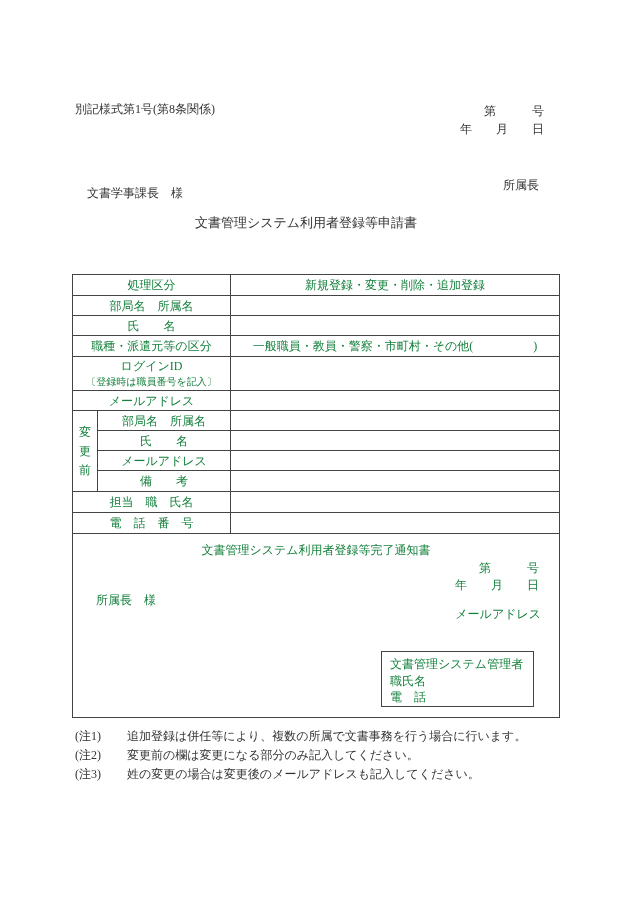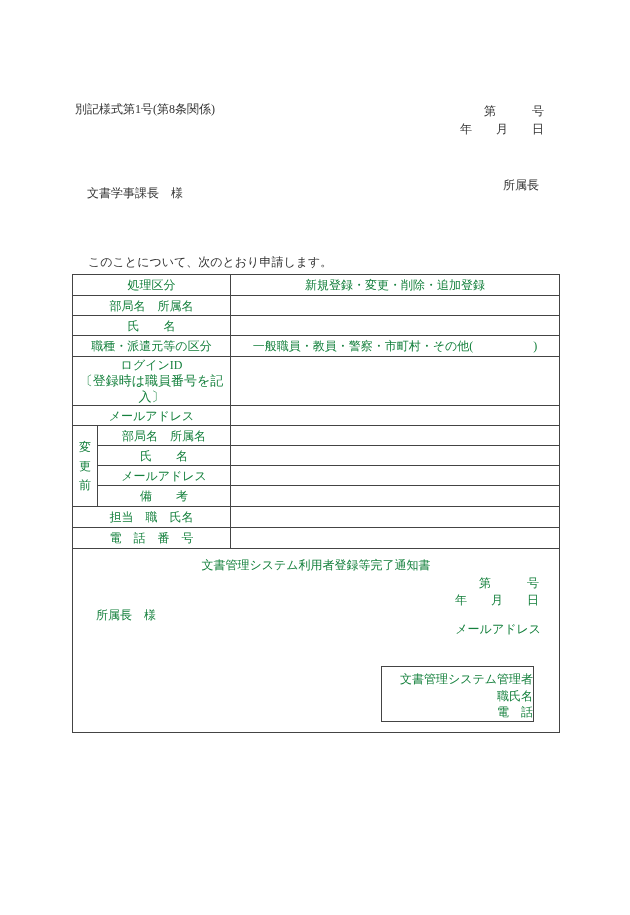--- a/index.html
+++ b/index.html
@@ -37,21 +37,21 @@
     border: 1px solid #444444;
     padding: 0;
     text-align: center;
     vertical-align: middle;
     overflow: hidden;
   }
   tr.h21 { height: 21px; }
   tr.h20 { height: 20px; margin-top: 16px; }
   tr.h34 { height: 34px; }
   td.lbl2 span { display: block; line-height: 16px; }
-  td.lbl2 .sub { font-size: 13px; }
+  td.lbl2 .sub { font-size: 10px; }
   td.vert-cell { vertical-align: middle; }
   .vert-inner {
     display: inline-block;
     width: 1em;
     word-break: break-all;
     line-height: 19px;
   }
   td.notif {
     height: 183px;
     position: relative;
@@ -61,40 +61,40 @@
   .n-no     { position: absolute; right: 20px; top: 27px; white-space: nowrap; }
   .n-date   { position: absolute; right: 20px; top: 44px; white-space: nowrap; }
   .n-addr   { position: absolute; left: 23px;  top: 59px; white-space: nowrap; }
   .n-sender { position: absolute; right: 18px; top: 73px; white-space: nowrap; }
   .admin-box {
     position: absolute;
     left: 308px; top: 117px;
     width: 153px; height: 56px;
     border: 1px solid #444444;
     box-sizing: border-box;
-    text-align: right;
+    text-align: left;
     padding: 4px 0 0 8px;
   }
   .admin-box div { line-height: 16.5px; white-space: nowrap; }
 
   .notes { position: absolute; left: 75px; top: 729px; }
   .note  { display: flex; margin-bottom: 5px; line-height: 14px; white-space: nowrap; }
   .note-label { flex: 0 0 52px; }
 </style>
 </head>
 <body>
 
 <div class="page">
 
   <div class="abs form-ref">別記様式第1号(第8条関係)</div>
   <div class="abs doc-no">第　　　号</div>
   <div class="abs date-line">年　　月　　日</div>
   <div class="abs addressee">文書学事課長　様</div>
   <div class="abs sender">所属長</div>
-  <div class="abs intro">このことについて、次のとおり申請します。</div>
+  <div class="abs form-title">文書管理システム利用者登録等申請書</div>
 
   <table class="form-table">
     <colgroup>
       <col style="width:25px">
       <col style="width:133px">
       <col style="width:329px">
     </colgroup>
     <tbody>
       <tr class="h21">
         <td colspan="2">処理区分</td>
@@ -160,14 +160,28 @@
           <div class="admin-box">
             <div>文書管理システム管理者</div>
             <div>職氏名</div>
             <div>電　話</div>
           </div>
         </td>
       </tr>
     </tbody>
   </table>
 
+  <div class="notes">
+    <div class="note">
+      <span class="note-label">(注1)</span>
+      <span>追加登録は併任等により、複数の所属で文書事務を行う場合に行います。</span>
+    </div>
+    <div class="note">
+      <span class="note-label">(注2)</span>
+      <span>変更前の欄は変更になる部分のみ記入してください。</span>
+    </div>
+    <div class="note">
+      <span class="note-label">(注3)</span>
+      <span>姓の変更の場合は変更後のメールアドレスも記入してください。</span>
+    </div>
+  </div>
 
 </div>
 
 </body></html>

